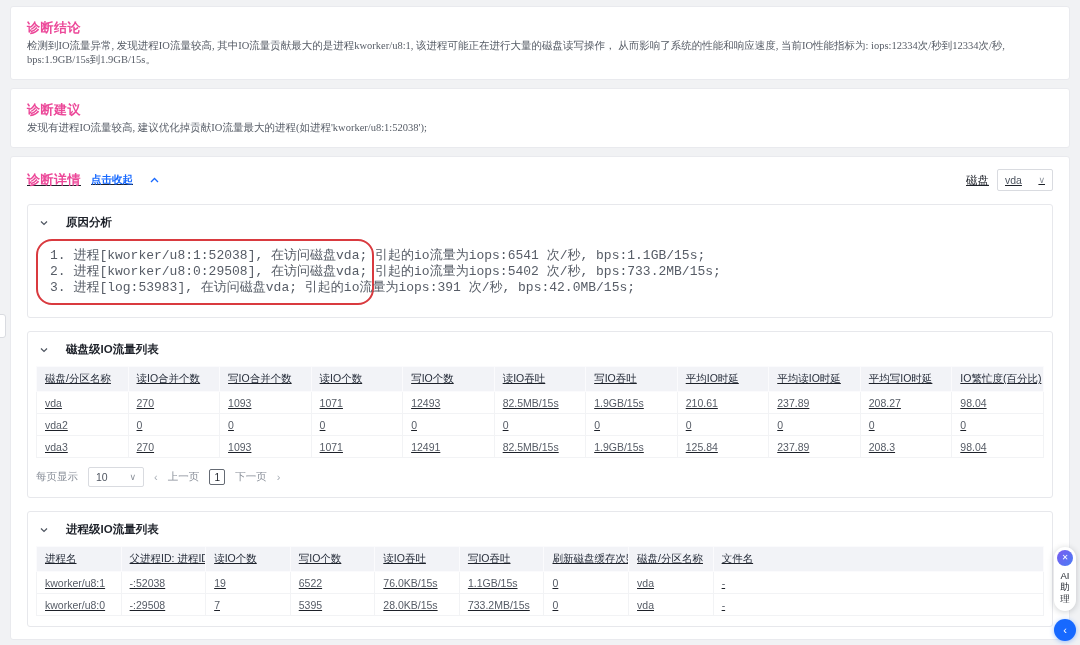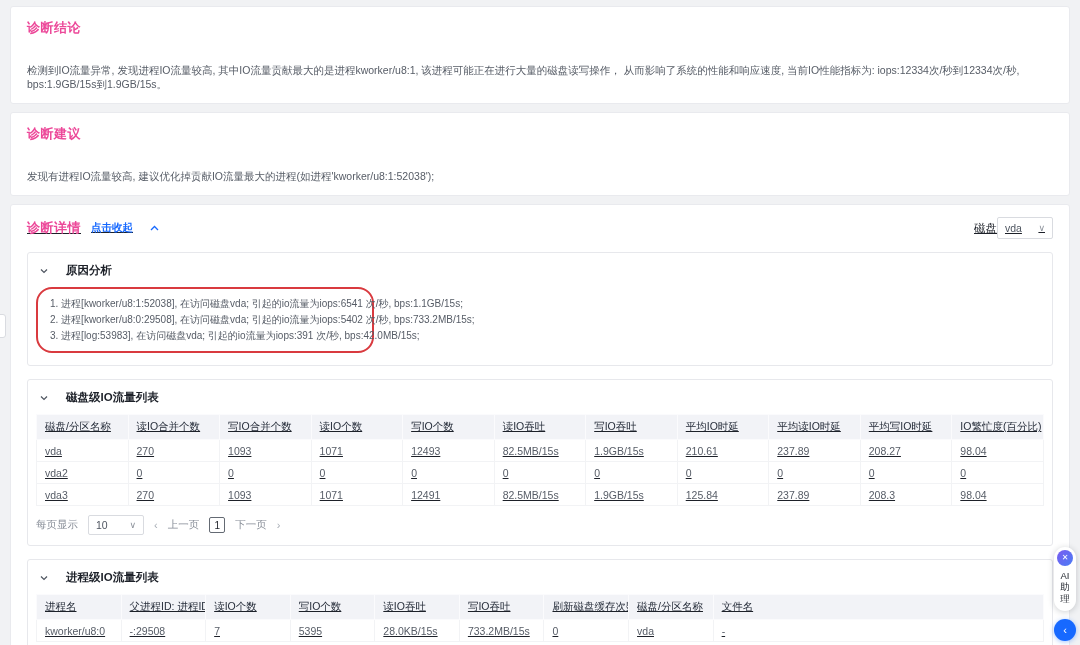--- a/index.html
+++ b/index.html
@@ -4,37 +4,37 @@
 <style>
   * { margin:0; padding:0; box-sizing:border-box; }
   html,body { width:1080px; height:645px; }
   body {
     font-family:"Liberation Sans","DejaVu Sans",sans-serif;
     background:#f1f2f4; color:#1d2129; overflow:hidden; position:relative;
   }
   .page { padding:6px 10px 0; display:flex; flex-direction:column; gap:8px; }
   .card { background:#fff; border:1px solid #e9eaee; border-radius:3px; padding:12px 16px; }
   .card-title { font-size:13px; font-weight:bold; color:#ec4899; letter-spacing:.5px; }
-  .card-body { font-size:10.5px; color:#565c66; margin-top:26px; line-height:14px; }
+  .card-body { font-size:10.5px; color:#565c66; margin-top:2px; line-height:14px;font-family:Liberation Serif, serif; }
 
   
   .detail-head { display:flex; align-items:center;text-decoration:underline; }
   .collapse-link { margin-left:10px; font-size:10.5px; font-weight:bold; color:#1769ff; cursor:pointer; display:flex; align-items:center; gap:17px; }
-  .disk-filter { margin-left:auto; display:flex; align-items:center; font-size:11.5px; color:#1d2129; }
+  .disk-filter { margin-left:auto; display:flex; align-items:center; gap:8px; font-size:11.5px; color:#1d2129; }
   .select-box { border:1px solid #d9dbe0; border-radius:2px; background:#fff; height:22px; width:56px;
     display:flex; align-items:center; justify-content:space-between; padding:0 7px; font-size:10.5px; color:#4e5560; cursor:pointer; }
   .chev { color:#8a9099; font-size:9px; line-height:1; }
 
   .inner-box { border:1px solid #e7e8ec; border-radius:3px; margin-top:13px; padding:8px 8px 10px; }
   .box-title { display:flex; align-items:center; gap:18px; font-size:11.5px; font-weight:bold; color:#1d2129; padding:2px 0 9px 4px; }
   .caret-down { width:8px; height:8px; display:inline-block; }
   .caret-down svg, .caret-up-icon svg { display:block; }
 
   .cause-annotation { border:2px solid #d93a3f; border-radius:16px; width:338px; padding:7px 4px 7px 12px; margin:0 0 2px 0; }
-  .cause-line { font-size:10px; color:#565c66; line-height:16px; white-space:nowrap; }
+  .cause-line { font-size:13px; color:#565c66; line-height:16px; white-space:nowrap;font-family:Liberation Mono, monospace; }
 
   table { width:100%; border-collapse:collapse; table-layout:fixed;text-decoration:underline; }
   th { background:#f2f3f7; font-weight:normal; color:#272e3b; font-size:10.5px; text-align:left; padding:5px 8px; border:1px solid #fbfbfd; overflow:hidden; white-space:nowrap; }
   td { font-size:10.5px; color:#565c66; padding:4.5px 8px; border:1px solid #f2f3f5; background:#fff; overflow:hidden; white-space:nowrap; }
   .t-proc th:nth-child(-n+8), .t-proc td:nth-child(-n+8) { width:8.4%; }
 
   .pager { display:flex; align-items:center; gap:10px; margin-top:9px; font-size:10.5px; color:#868c96; }
   .pager .select-box { height:20px; width:56px; }
   .page-num { width:16px; height:16px; border:1px solid #646a73; border-radius:2px; color:#1d2129;
     display:flex; align-items:center; justify-content:center; font-size:10px; cursor:pointer; }
@@ -204,20 +204,31 @@
               <th>写IO个数</th>
               <th>读IO吞吐</th>
               <th>写IO吞吐</th>
               <th>刷新磁盘缓存次数</th>
               <th>磁盘/分区名称</th>
               <th>文件名</th>
             </tr>
           </thead>
           <tbody>
             <tr>
+              <td>kworker/u8:1</td>
+              <td>-:52038</td>
+              <td>19</td>
+              <td>6522</td>
+              <td>76.0KB/15s</td>
+              <td>1.1GB/15s</td>
+              <td>0</td>
+              <td>vda</td>
+              <td>-</td>
+            </tr>
+            <tr>
               <td>kworker/u8:0</td>
               <td>-:29508</td>
               <td>7</td>
               <td>5395</td>
               <td>28.0KB/15s</td>
               <td>733.2MB/15s</td>
               <td>0</td>
               <td>vda</td>
               <td>-</td>
             </tr>

